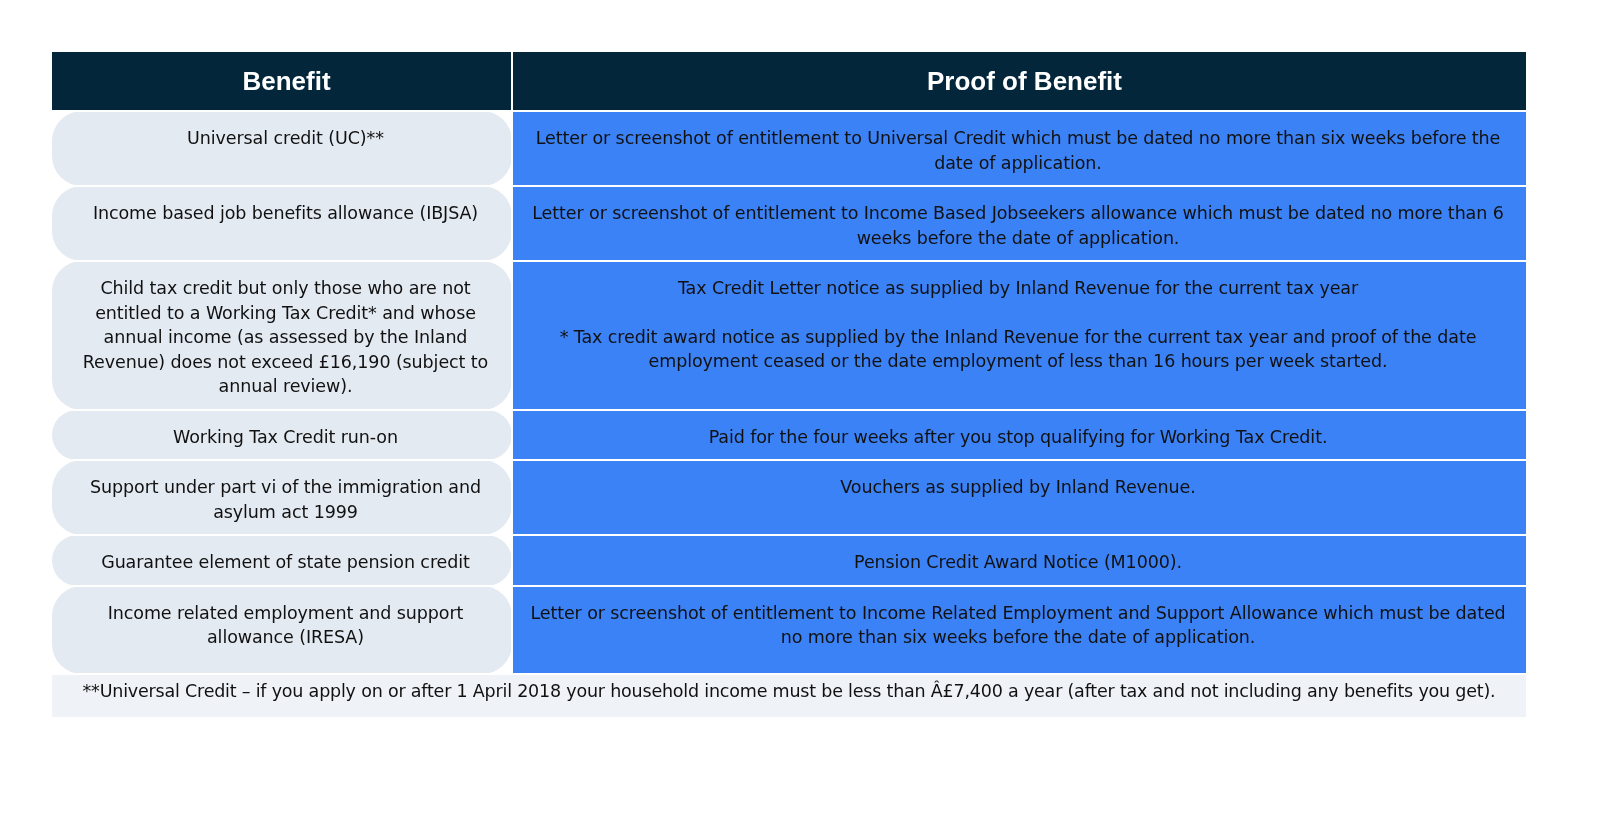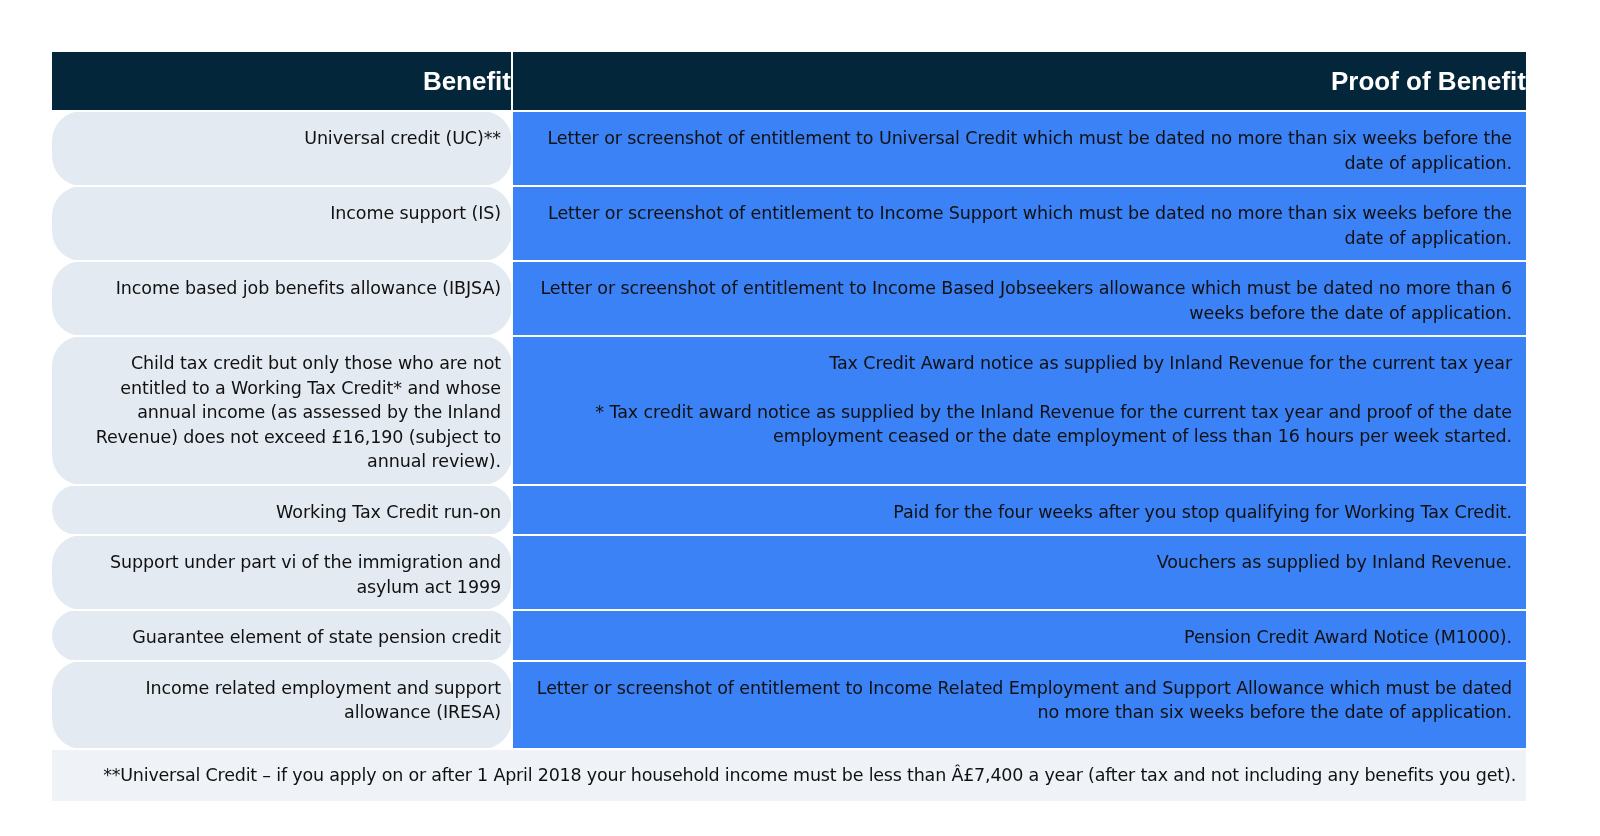--- a/index.html
+++ b/index.html
@@ -18,21 +18,21 @@
     .table {
       position: absolute;
       left: 52px;
       top: 52px;
       width: 1474px;
       border-collapse: collapse;
       table-layout: fixed;
     }
     .table td, .table th {
       vertical-align: top;
-      text-align: right;
+      text-align: center;
       border-bottom: 2px solid #ffffff;
       padding: 0;
       margin-left: 32px;
     }
     .col-benefit { width: 460px; }
     .col-proof { width: 1014px; }
     .header-row th {
       background: #03263b;
       color: #ffffff;
       font-family: "Liberation Sans", "DejaVu Sans", sans-serif;
@@ -72,21 +72,21 @@
     .r5 td { height: 24px; }
     .r6 td { height: 48px; }
     .r7 td { height: 24px; }
     .r8 td { height: 62px; }
     .proof-para { display: block; }
     .proof-para + .proof-para { margin-top: 24px; }
     .footer-row td {
       background: #eff3f8;
       font-size: 17.5px;
       line-height: 24px;
-      padding: 13px 10px 14px 10px;
+      padding: 4px 10px 14px 10px;
       height: 24px;
       letter-spacing: -0.2px;
       border-bottom: none;
     }
   </style>
 </head>
 <body>
 
 <table class="table">
   <colgroup>
@@ -99,36 +99,30 @@
       <th class="th-proof">Proof of Benefit</th>
     </tr>
   </thead>
   <tbody>
     <tr class="body-row r1">
       <td class="cell-benefit">Universal credit (UC)**</td>
       <td class="cell-proof">
         <span class="proof-para">Letter or screenshot of entitlement to Universal Credit which must be dated no more than six weeks before the date of application.</span>
       </td>
     </tr>
-    <tr class="body-row r2">
-      <td class="cell-benefit">Income support (IS)</td>
-      <td class="cell-proof">
-        <span class="proof-para">Letter or screenshot of entitlement to Income Support which must be dated no more than six weeks before the date of application.</span>
-      </td>
-    </tr>
     <tr class="body-row r3">
       <td class="cell-benefit">Income based job benefits allowance (IBJSA)</td>
       <td class="cell-proof">
         <span class="proof-para">Letter or screenshot of entitlement to Income Based Jobseekers allowance which must be dated no more than 6 weeks before the date of application.</span>
       </td>
     </tr>
     <tr class="body-row r4">
       <td class="cell-benefit">Child tax credit but only those who are not entitled to a Working Tax Credit* and whose annual income (as assessed by the Inland Revenue) does not exceed £16,190 (subject to annual review).</td>
       <td class="cell-proof">
-        <span class="proof-para">Tax Credit Award notice as supplied by Inland Revenue for the current tax year</span>
+        <span class="proof-para">Tax Credit Letter notice as supplied by Inland Revenue for the current tax year</span>
         <span class="proof-para">* Tax credit award notice as supplied by the Inland Revenue for the current tax year and proof of the date employment ceased or the date employment of less than 16 hours per week started.</span>
       </td>
     </tr>
     <tr class="body-row r5">
       <td class="cell-benefit">Working Tax Credit run-on</td>
       <td class="cell-proof">
         <span class="proof-para">Paid for the four weeks after you stop qualifying for Working Tax Credit.</span>
       </td>
     </tr>
     <tr class="body-row r6">

